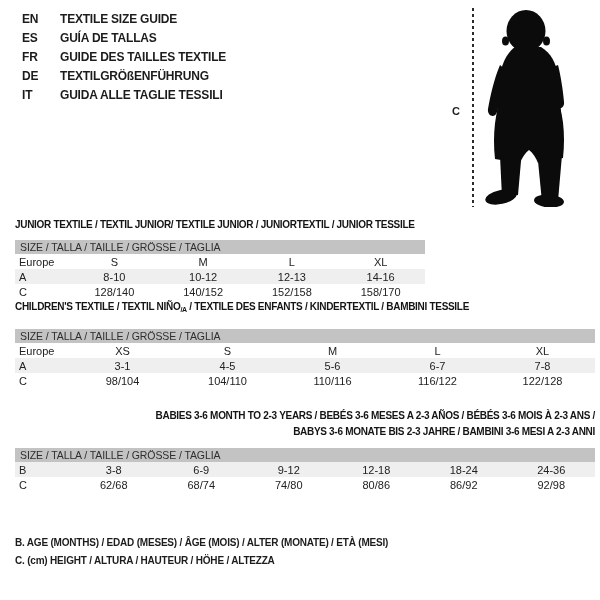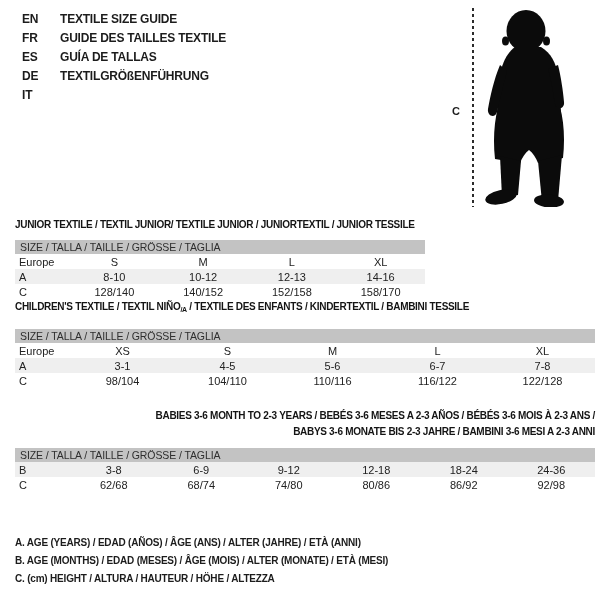--- a/index.html
+++ b/index.html
@@ -50,33 +50,34 @@
 <body>
 
 <div class="page">
 
   <header class="lang-header">
       <div class="lang-row">
         <span class="lang-code">EN</span>
         <span class="lang-title">TEXTILE SIZE GUIDE</span>
       </div>
       <div class="lang-row">
+        <span class="lang-code">ES</span>
+        <span class="lang-title">GUÍA DE TALLAS</span>
+      </div>
+      <div class="lang-row">
         <span class="lang-code">FR</span>
         <span class="lang-title">GUIDE DES TAILLES TEXTILE</span>
       </div>
       <div class="lang-row">
-        <span class="lang-code">ES</span>
-        <span class="lang-title">GUÍA DE TALLAS</span>
-      </div>
-      <div class="lang-row">
         <span class="lang-code">DE</span>
         <span class="lang-title">TEXTILGRÖßENFÜHRUNG</span>
       </div>
       <div class="lang-row">
         <span class="lang-code">IT</span>
+        <span class="lang-title">GUIDA ALLE TAGLIE TESSILI</span>
       </div>
     </header>
 
   <div class="measure-line"></div>
   <div class="measure-label">C</div>
 
   <svg class="baby-svg" width="85" height="198" viewBox="0 0 85 198" aria-hidden="true">
     <g fill="#0b0b0b">
       <ellipse cx="43" cy="22" rx="19.5" ry="21"></ellipse>
       <ellipse cx="22.5" cy="32" rx="3.5" ry="4.5"></ellipse>
@@ -219,18 +220,17 @@
               <td class="cell">80/86</td>
               <td class="cell">86/92</td>
               <td class="cell">92/98</td>
             </tr>
           </tbody>
         </table>
       </section>
     </main>
 
   <footer class="notes">
-      <div class="note-line">A. AGE (YEARS) / EDAD (AÑOS) / ÂGE (ANS) / ALTER (JAHRE) / ETÀ (ANNI)</div>
       <div class="note-line">B. AGE (MONTHS) / EDAD (MESES) / ÂGE (MOIS) / ALTER (MONATE) / ETÀ (MESI)</div>
       <div class="note-line">C. (cm) HEIGHT / ALTURA / HAUTEUR / HÖHE / ALTEZZA</div>
     </footer>
 
 </div>
 
 </body></html>

